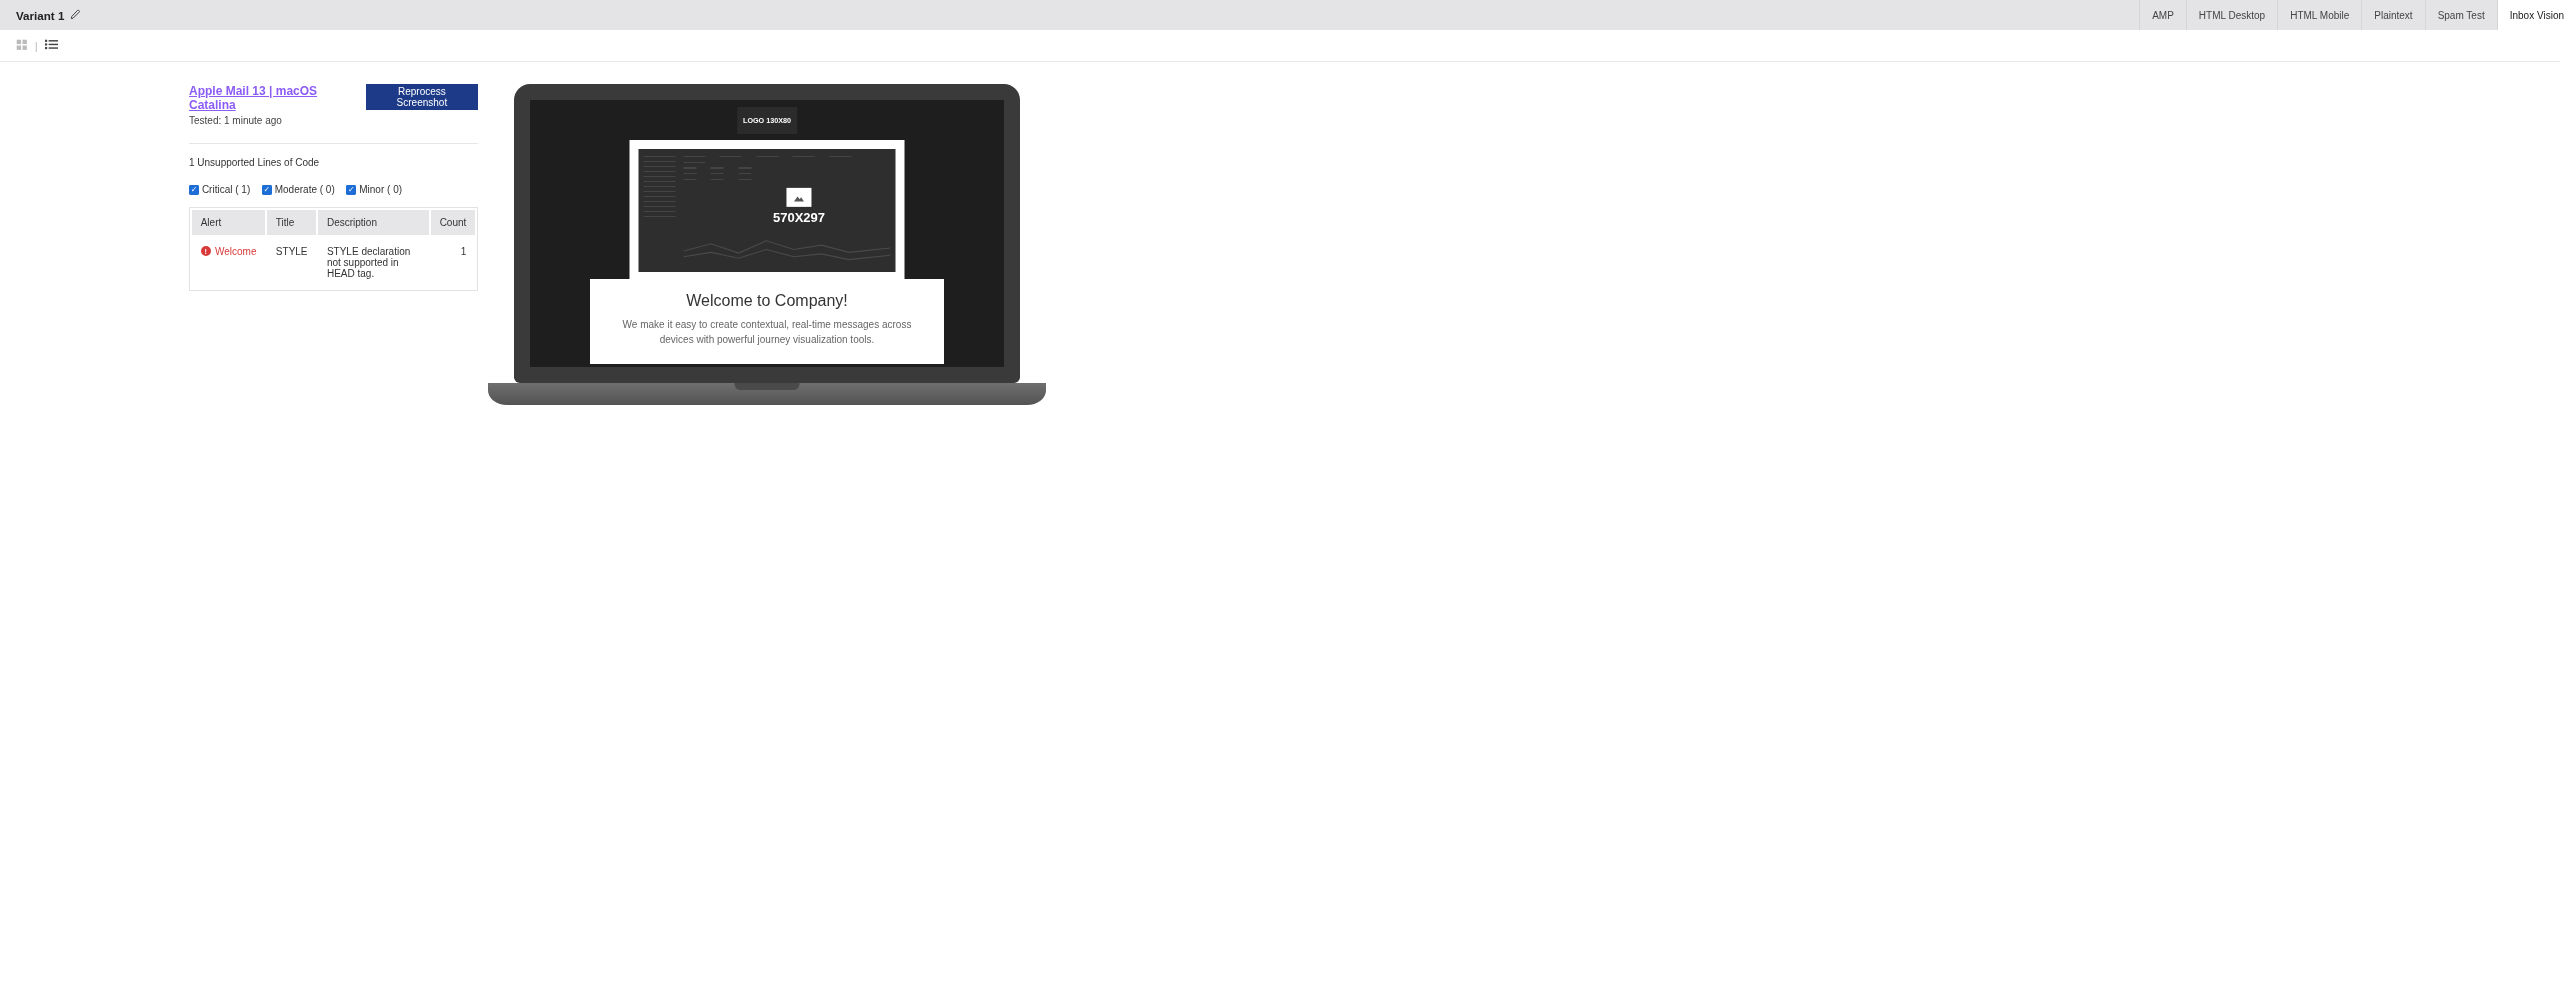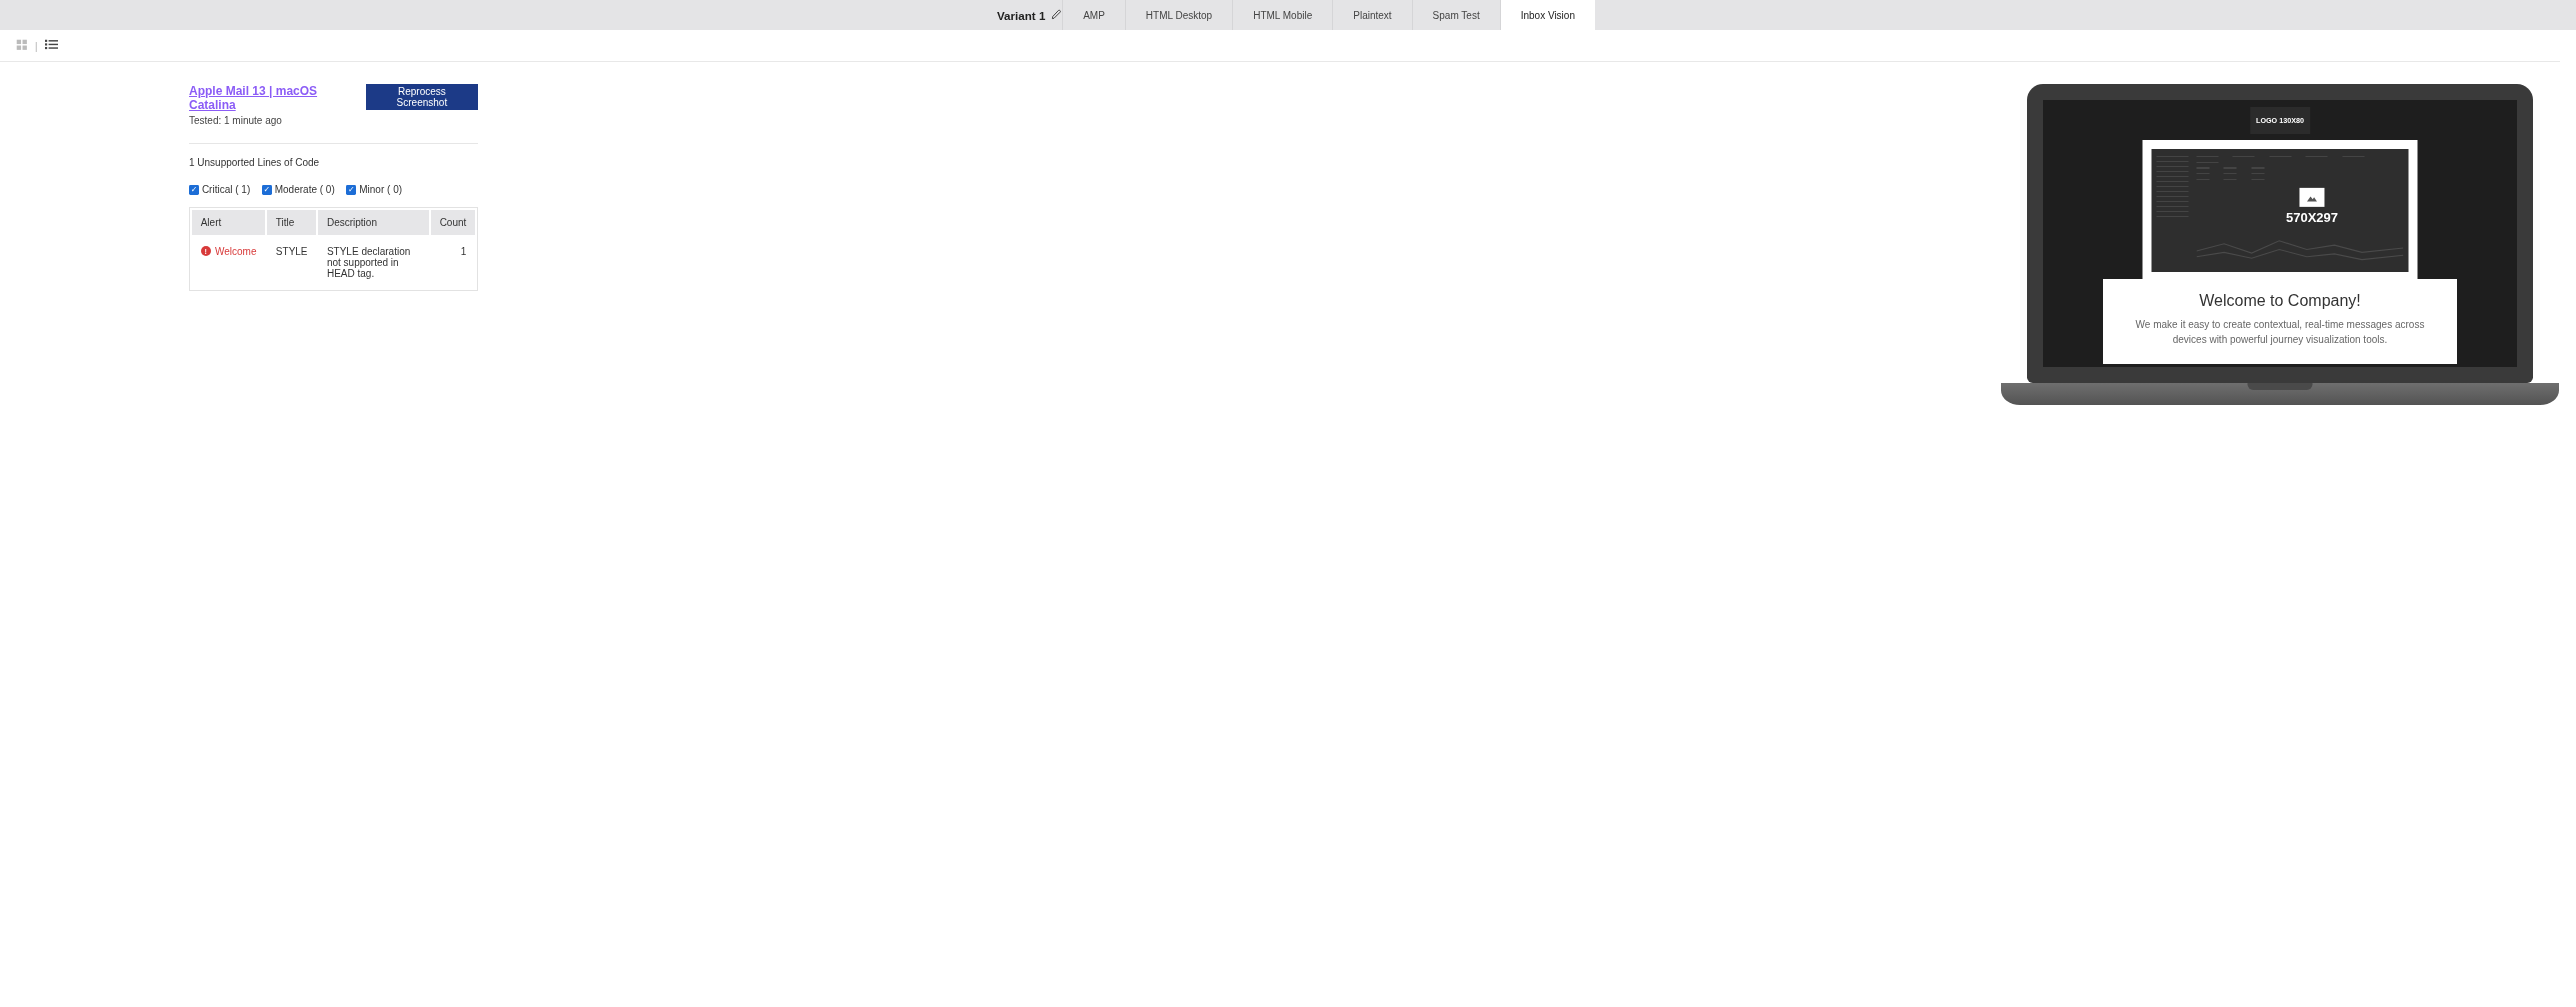--- a/index.html
+++ b/index.html
@@ -1,39 +1,39 @@
 <!DOCTYPE html>
 <html style="font-size:11.6px"><head>
 <meta charset="utf-8">
 <style>
   * { box-sizing: border-box; margin: 0; padding: 0; }
   body { font-family: -apple-system, BlinkMacSystemFont, "Segoe UI", Arial, sans-serif; color: #333; background: #fff; }
 
   
   .topbar {
     display: flex;
-    justify-content: center;
+    justify-content: space-between;
     align-items: stretch;
     background: #e4e4e6;
     height: 30px;
     padding-left: 16px;
   }
   .variant-title {
     display: flex;
     align-items: center;
     gap: 5.8px;
     font-weight: 600;
     font-size: 11.6px;
     color: #222;
   }
   .tabs { display: flex; align-items: stretch; }
   .tab {
     display: flex;
     align-items: center;
-    padding: 0 20px;
+    padding: 0 12px;
     font-size: 10px;
     color: #444;
     border-left: 0.7px solid #d5d5d7;
     cursor: pointer;
   }
   .tab.active { background: #fff; color: #222; }
 
   
   .view-row {
     padding: 8.7px 16px;
@@ -48,21 +48,21 @@
   .view-sep { color: #bbb; }
 
   
   .main {
     display: flex;
     gap: 36px;
     padding: 22px 43px 22px 16px;
     align-items: flex-start;
   }
   .left-col { flex: 0 0 auto; width: 289px; margin-left: 173px; }
-  .right-col { flex: 1 1 auto; display:flex; justify-content:flex-end; }
+  .right-col { flex: 1 1 auto; display:flex; justify-content:flex-start; }
 
   .client-header { display:flex; justify-content: space-between; align-items: flex-start; gap: 14.5px; }
   .client-name { font-size: 12px; font-weight: 600; color: #8b5cf6; text-decoration: underline; }
   .tested-text { font-size: 10px; color: #444; margin-top: 2.9px; }
   .reprocess-btn {
     background: #1c3a87;
     color: #fff;
     border: none;
     padding: 2px 10px;
     font-size: 10px;

